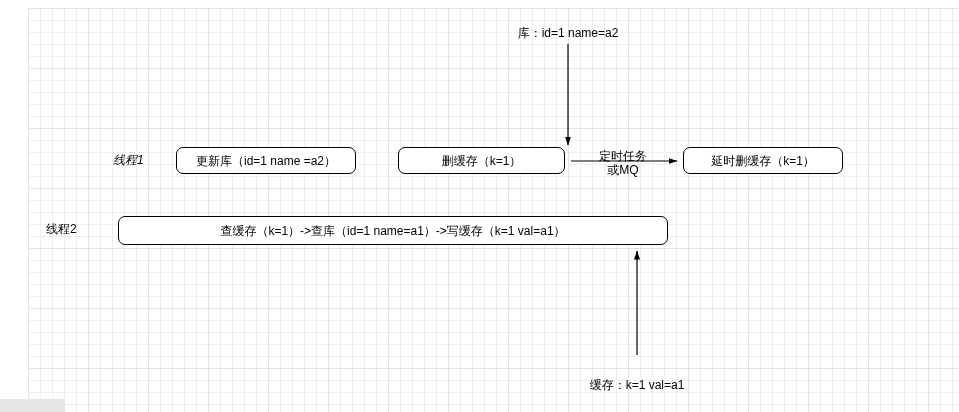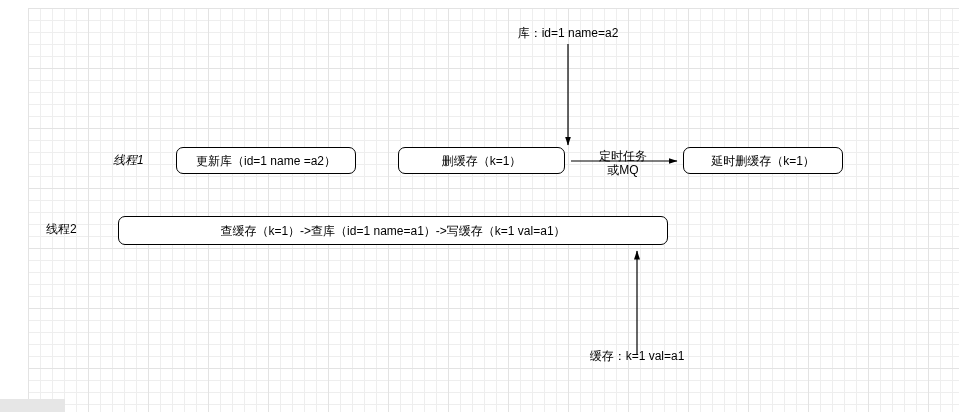--- a/index.html
+++ b/index.html
@@ -54,21 +54,21 @@
   }
   .centered{transform:translateX(-50%);text-align:right;}
   .db-state{left:568px;top:26px;}
   .thread1{left:113px;top:153px;font-style:italic;}
   .update-db{left:176px;top:147px;width:180px;height:27px;}
   .delete-cache{left:398px;top:147px;width:167px;height:27px;}
   .timer{left:623px;top:133px;text-align:center;margin-top:16px;}
   .delayed-delete{left:683px;top:147px;width:160px;height:27px;}
   .thread2{left:46px;top:222px;}
   .read-flow{left:90px;top:216px;width:550px;height:29px;margin-left:28px;}
-  .cache-state{left:637px;top:349px;}
+  .cache-state{left:637px;top:378px;}
 </style>
 </head>
 <body>
 
 <div>
 
   <div class="grid"></div>
   <div class="canvas-edge"></div>
 
   <svg class="overlay">

